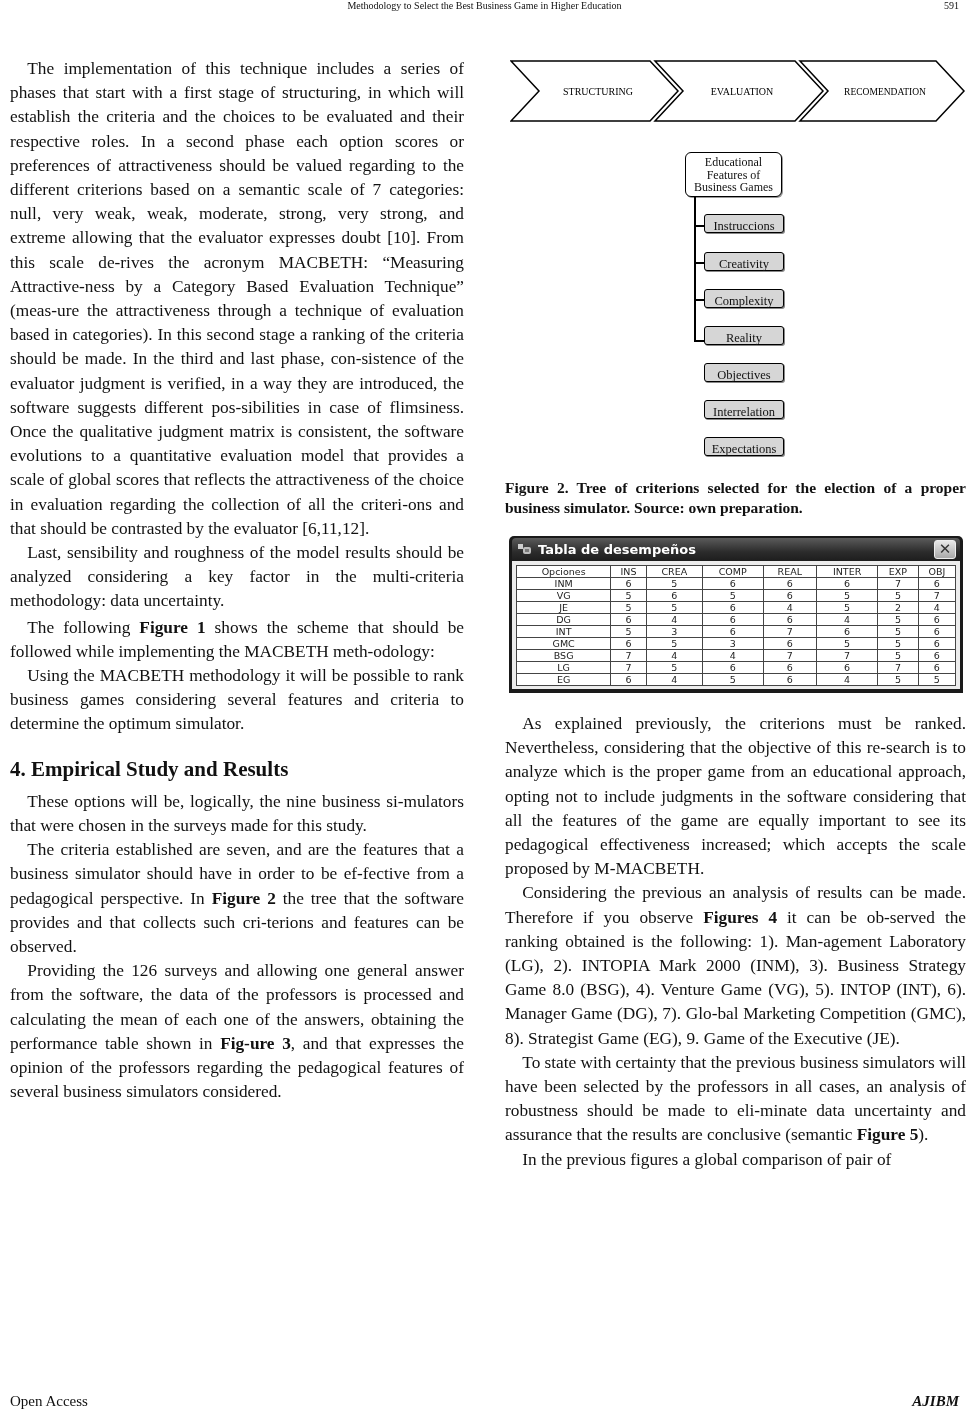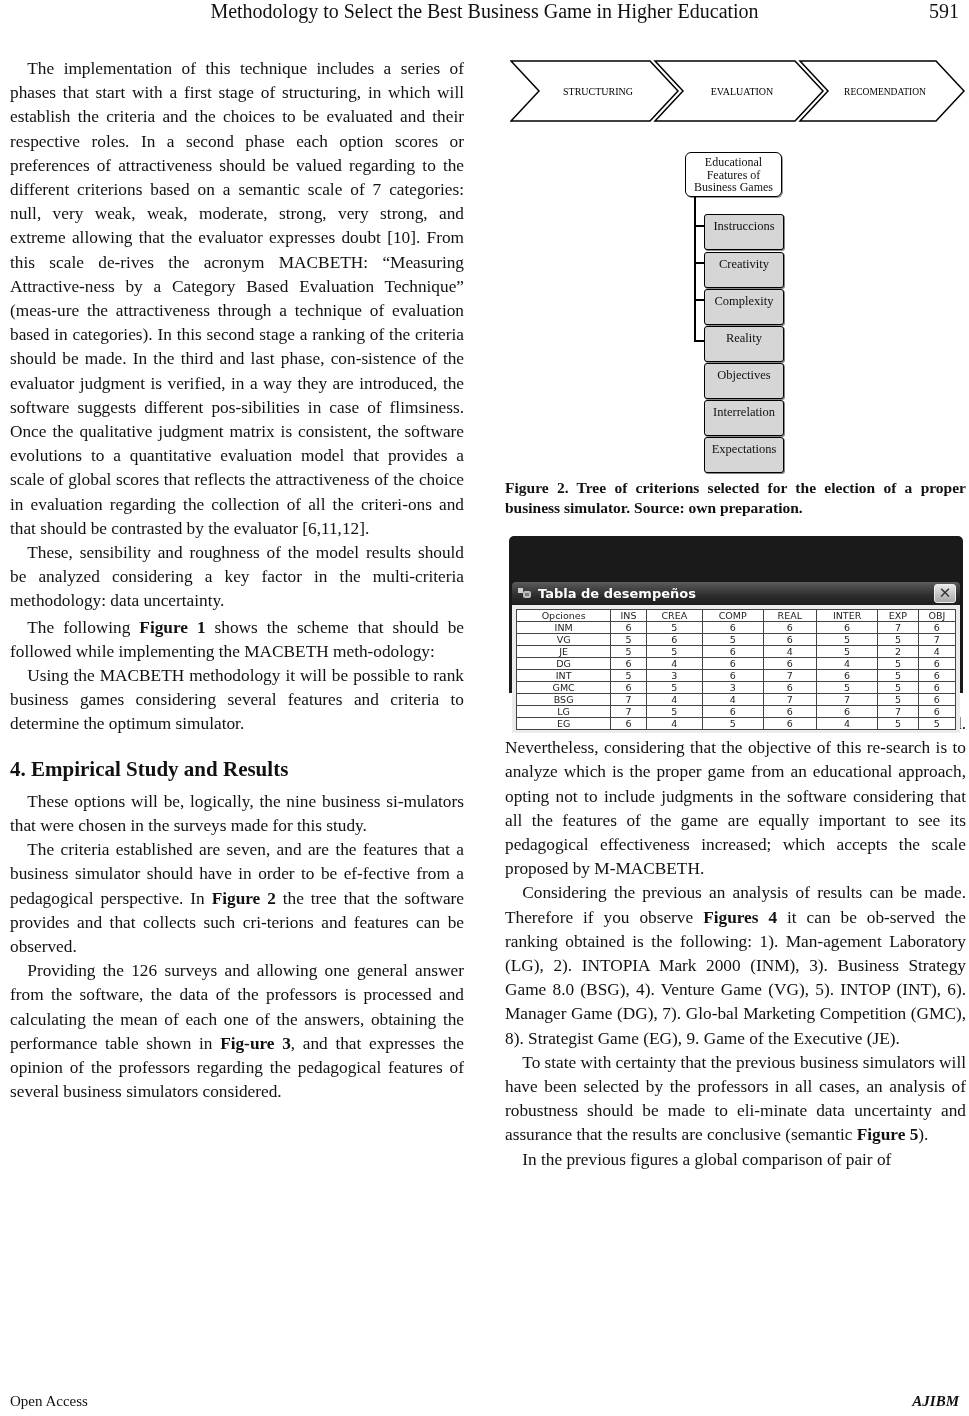--- a/index.html
+++ b/index.html
@@ -2,21 +2,21 @@
 <html><head>
 <meta charset="utf-8">
 <style>
   html, body { margin: 0; padding: 0; background: #ffffff; }
   body {
     width: 969px; height: 1416px; position: relative; overflow: hidden;
     font-family: "Liberation Serif", "DejaVu Serif", serif; color: #111;
   }
   .running-head {
     position: absolute; top: 0; left: 0; width: 969px; height: 24px;
-    font-size: 20px;
+    font-size: 10px;
   }
   .running-head .title { position: absolute; left: 0; width: 969px; text-align: center; top: 0; }
   .running-head .pageno { position: absolute; right: 10px; top: 0; }
 
   .col { position: absolute; top: 57px; font-size: 17.3px; line-height: 24.2px; text-align: justify; }
   .col-left { left: 10px; width: 454px; }
   .col-right { left: 505px; width: 461px; top: 60px; }
   .col p { margin: 0; text-indent: 2ch; }
   .col p.noindent { text-indent: 0; }
   .col b { font-weight: bold; }
@@ -35,38 +35,38 @@
 
   
   .fig2 { position: relative; width: 461px; height: 330px; }
   .tree-root {
     position: absolute; left: 180px; top: 0; width: 97px; height: 45px;
     border: 1.5px solid #000; border-radius: 6px; background: #fff;
     font-size: 12px; line-height: 12.5px; text-align: center; padding-top: 3px;
     box-sizing: border-box; box-shadow: 1px 1px 0 #999;
   }
   .tree-node {
-    position: absolute; left: 199px; width: 80px; height: 36px;
+    position: absolute; left: 199px; width: 80px; height: 19px;
     border: 1.5px solid #000; border-radius: 3px; background: #d6d6d6;
     font-size: 12.5px; line-height: 22px; text-align: center; box-sizing: border-box;
     box-shadow: 1px 1px 0 #888;
   }
   .tree-line { position: absolute; background: #000; }
 
   
   .win {
     position: relative; width: 454px; height: 157px; margin-left: 4px;
     background: #1a1a1a; border-radius: 5px 5px 0 0; box-sizing: border-box;
     padding: 2px 3px 3px 3px;
   }
   .win-title {
     height: 23px; position: relative;
     background: linear-gradient(#5b5b5b, #2c2c2c 60%, #1d1d1d);
     color: #fff; font-family: "DejaVu Sans", sans-serif; font-weight: bold; font-size: 13px;
-    line-height: 23px; padding-left: 26px; border-radius: 4px 4px 0 0; margin-top: 44px;
+    line-height: 23px; padding-left: 26px; border-radius: 4px 4px 0 0;
   }
   .win-icon { position: absolute; left: 5px; top: 4px; width: 16px; height: 14px; }
   .win-close {
     position: absolute; right: 4px; top: 2px; width: 22px; height: 19px;
     background: linear-gradient(#e8e8e8, #a9a9a9); border: 1px solid #eee; border-radius: 3px;
     box-sizing: border-box; color: #333; text-align: center; line-height: 17px; font-size: 15px;
     font-weight: bold;
   }
   .win-body { background: #ececec; padding: 4px 4px 5px 4px; height: 128px; box-sizing: border-box; }
   table.perf {
@@ -85,21 +85,21 @@
 </head>
 <body>
 
 <div class="running-head">
   <span class="title">Methodology to Select the Best Business Game in Higher Education</span>
   <span class="pageno">591</span>
 </div>
 
 <div class="col col-left">
   <p>The implementation of this technique includes a series of phases that start with a first stage of structuring, in which will establish the criteria and the choices to be evaluated and their respective roles. In a second phase each option scores or preferences of attractiveness should be valued regarding to the different criterions based on a semantic scale of 7 categories: null, very weak, weak, moderate, strong, very strong, and extreme allowing that the evaluator expresses doubt [10]. From this scale de-rives the acronym MACBETH: “Measuring Attractive-ness by a Category Based Evaluation Technique” (meas-ure the attractiveness through a technique of evaluation based in categories). In this second stage a ranking of the criteria should be made. In the third and last phase, con-sistence of the evaluator judgment is verified, in a way they are introduced, the software suggests different pos-sibilities in case of flimsiness. Once the qualitative judgment matrix is consistent, the software evolutions to a quantitative evaluation model that provides a scale of global scores that reflects the attractiveness of the choice in evaluation regarding the collection of all the criteri-ons and that should be contrasted by the evaluator [6,11,12].</p>
-  <p>These, sensibility and roughness of the model results should be analyzed considering a key factor in the multi-criteria methodology: data uncertainty.</p>
+  <p>Last, sensibility and roughness of the model results should be analyzed considering a key factor in the multi-criteria methodology: data uncertainty.</p>
   <p style="margin-top:2px"><span>The following </span><b>Figure 1</b><span> shows the scheme that should be followed while implementing the MACBETH meth-odology:</span></p>
   <p>Using the MACBETH methodology it will be possible to rank business games considering several features and criteria to determine the optimum simulator.</p>
   <h2 class="section">4. Empirical Study and Results</h2>
   <p>These options will be, logically, the nine business si-mulators that were chosen in the surveys made for this study.</p>
   <p><span>The criteria established are seven, and are the features that a business simulator should have in order to be ef-fective from a pedagogical perspective. In </span><b>Figure 2</b><span> the tree that the software provides and that collects such cri-terions and features can be observed.</span></p>
   <p><span>Providing the 126 surveys and allowing one general answer from the software, the data of the professors is processed and calculating the mean of each one of the answers, obtaining the performance table shown in </span><b>Fig-ure 3</b><span>, and that expresses the opinion of the professors regarding the pedagogical features of several business simulators considered.</span></p>
 </div>
 
 <div class="col col-right">
 

